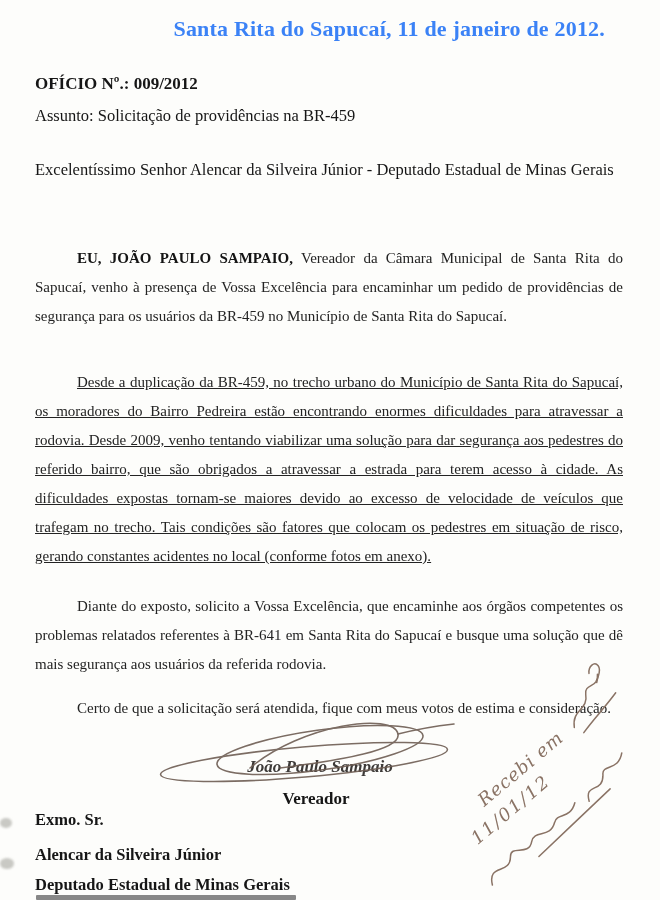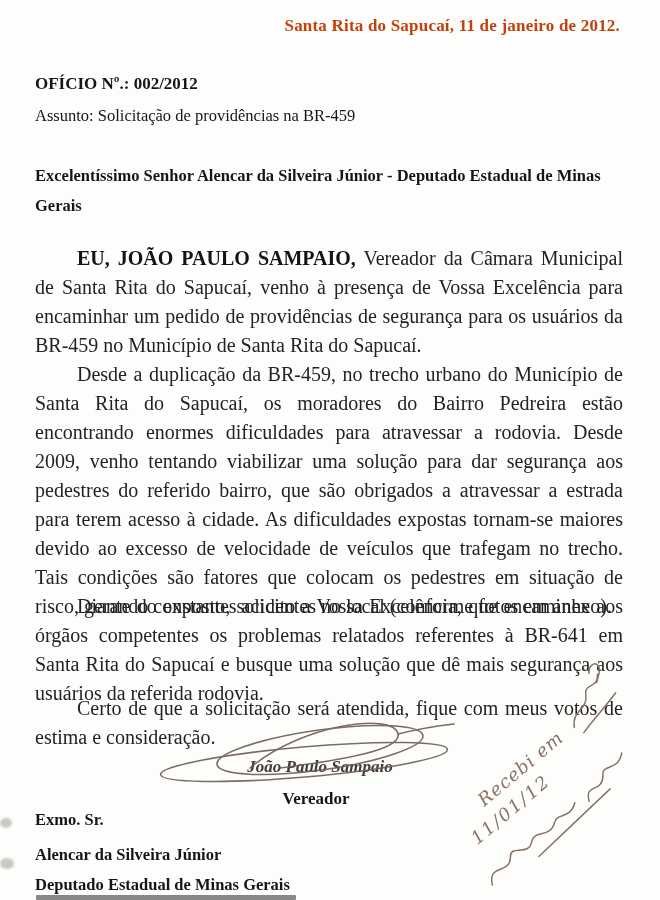--- a/index.html
+++ b/index.html
@@ -3,42 +3,42 @@
 <meta charset="utf-8">
 <style>
   * { margin:0; padding:0; box-sizing:border-box; }
   html,body { background:#ffffff; }
   .page {
     position:relative; width:660px; height:900px;
     background:#fdfdfb; overflow:hidden;
     font-family:"Liberation Serif", serif; color:#1f1f1f;
   }
   .date-line {
-    position:absolute; top:16px; right:40px;
-    font-weight:bold; font-size:17px; letter-spacing:0.2px; color:#c2410c;
+    position:absolute; top:16px; right:55px;
+    font-weight:bold; font-size:22px; letter-spacing:0.2px; color:#3b82f6;
   }
   .oficio-line {
     position:absolute; top:74px; left:35px;
     font-weight:bold; font-size:17px; color:#161616;
   }
   .subject-line {
     position:absolute; top:106px; left:35px;
     font-weight:normal; font-size:16.5px; color:#161616;
   }
   .addressee {
     position:absolute; top:161px; left:35px; width:596px;
-    font-weight:bold; font-size:16.5px; line-height:30px; color:#161616;
+    font-weight:normal; font-size:16.5px; line-height:18px; color:#161616;
   }
   p.body {
     position:absolute; left:35px; width:588px;
-    font-size:20px; line-height:29px;
+    font-size:15px; line-height:29px;
     text-align:justify; text-indent:42px; color:#232323;
   }
   .p1 { top:244px; }
-  .p2 { top:360px; }
+  .p2 { top:368px;text-decoration:underline; }
   .p3 { top:592px; }
   .p4 { top:694px; }
   .lead-bold { font-weight:bold; color:#141414; }
   .sig-name {
     position:absolute; left:200px; top:757px; width:240px;
     text-align:center; font-weight:bold; font-style:italic;
     font-size:17px; color:#3d3a38; z-index:1;
   }
   .sig-title {
     position:absolute; left:226px; top:789px; width:180px;
@@ -69,21 +69,21 @@
   .a1 { left:0px; top:818px; width:12px; height:10px; }
   .a2 { left:0px; top:858px; width:14px; height:11px; }
 </style>
 </head>
 <body>
 
 <div class="page">
 
   <div class="date-line">Santa Rita do Sapucaí, 11 de janeiro de 2012.</div>
 
-  <div class="oficio-line">OFÍCIO Nº.: 002/2012</div>
+  <div class="oficio-line">OFÍCIO Nº.: 009/2012</div>
 
   <div class="subject-line">Assunto: Solicitação de providências na BR-459</div>
 
   <div class="addressee">Excelentíssimo Senhor Alencar da Silveira Júnior - Deputado Estadual de Minas Gerais</div>
 
   <p class="body p1"><span class="lead-bold">EU, JOÃO PAULO SAMPAIO,</span><span> Vereador da Câmara Municipal de Santa Rita do Sapucaí, venho à presença de Vossa Excelência para encaminhar um pedido de providências de segurança para os usuários da BR-459 no Município de Santa Rita do Sapucaí.</span></p>
 
   <p class="body p2">Desde a duplicação da BR-459, no trecho urbano do Município de Santa Rita do Sapucaí, os moradores do Bairro Pedreira estão encontrando enormes dificuldades para atravessar a rodovia. Desde 2009, venho tentando viabilizar uma solução para dar segurança aos pedestres do referido bairro, que são obrigados a atravessar a estrada para terem acesso à cidade. As dificuldades expostas tornam-se maiores devido ao excesso de velocidade de veículos que trafegam no trecho. Tais condições são fatores que colocam os pedestres em situação de risco, gerando constantes acidentes no local (conforme fotos em anexo).</p>
 
   <p class="body p3">Diante do exposto, solicito a Vossa Excelência, que encaminhe aos órgãos competentes os problemas relatados referentes à BR-641 em Santa Rita do Sapucaí e busque uma solução que dê mais segurança aos usuários da referida rodovia.</p>

